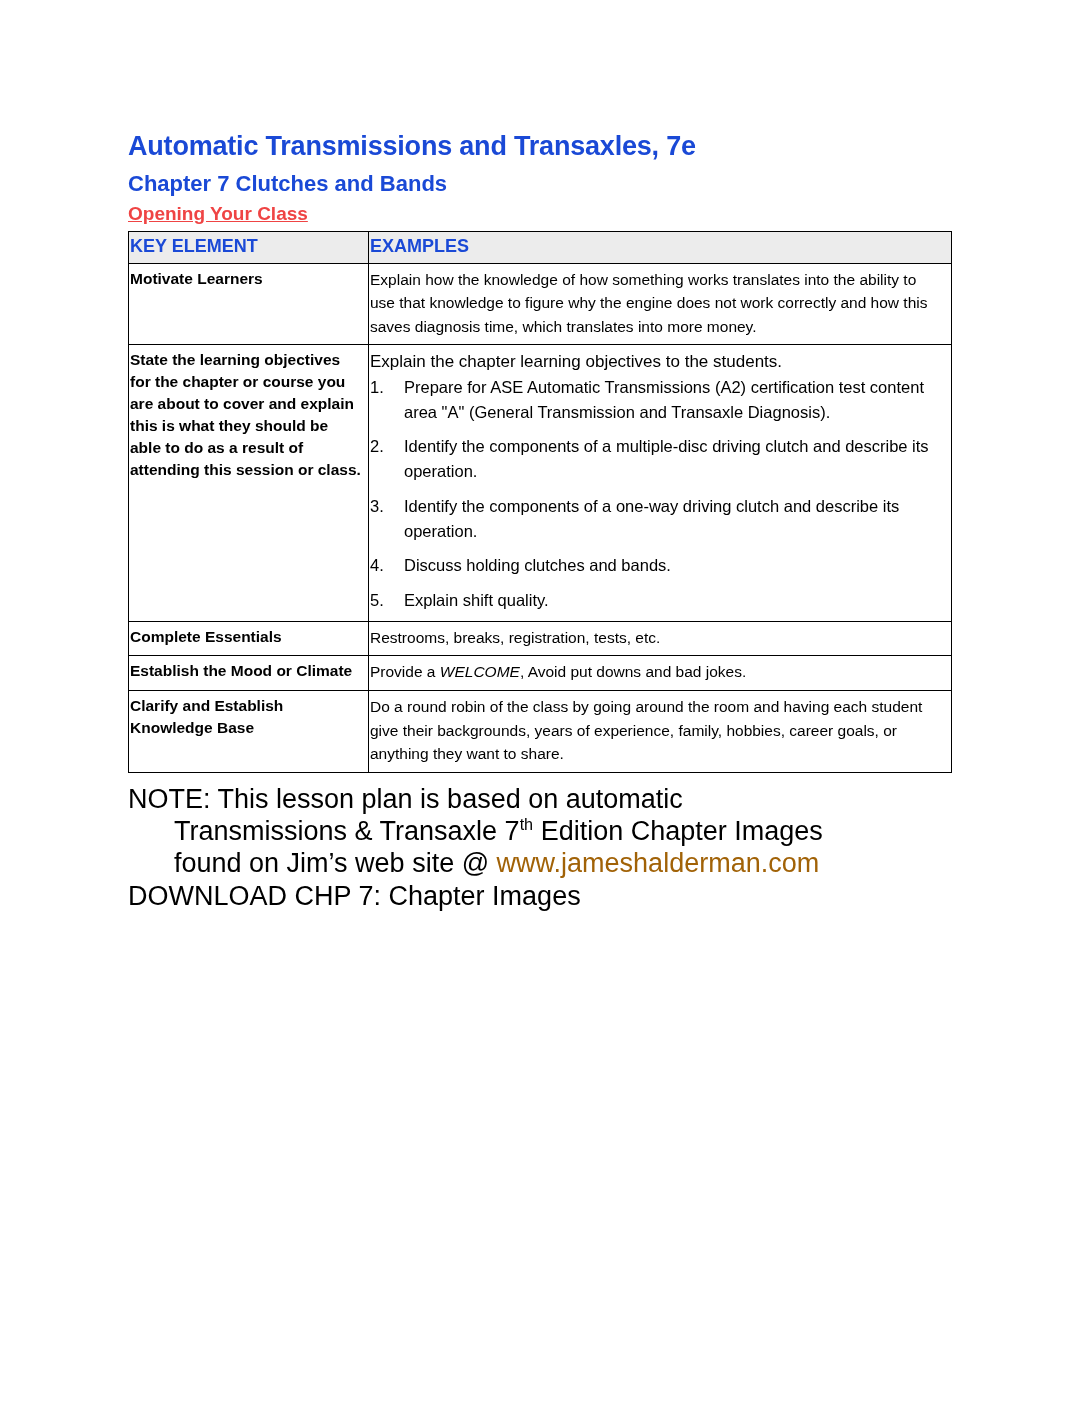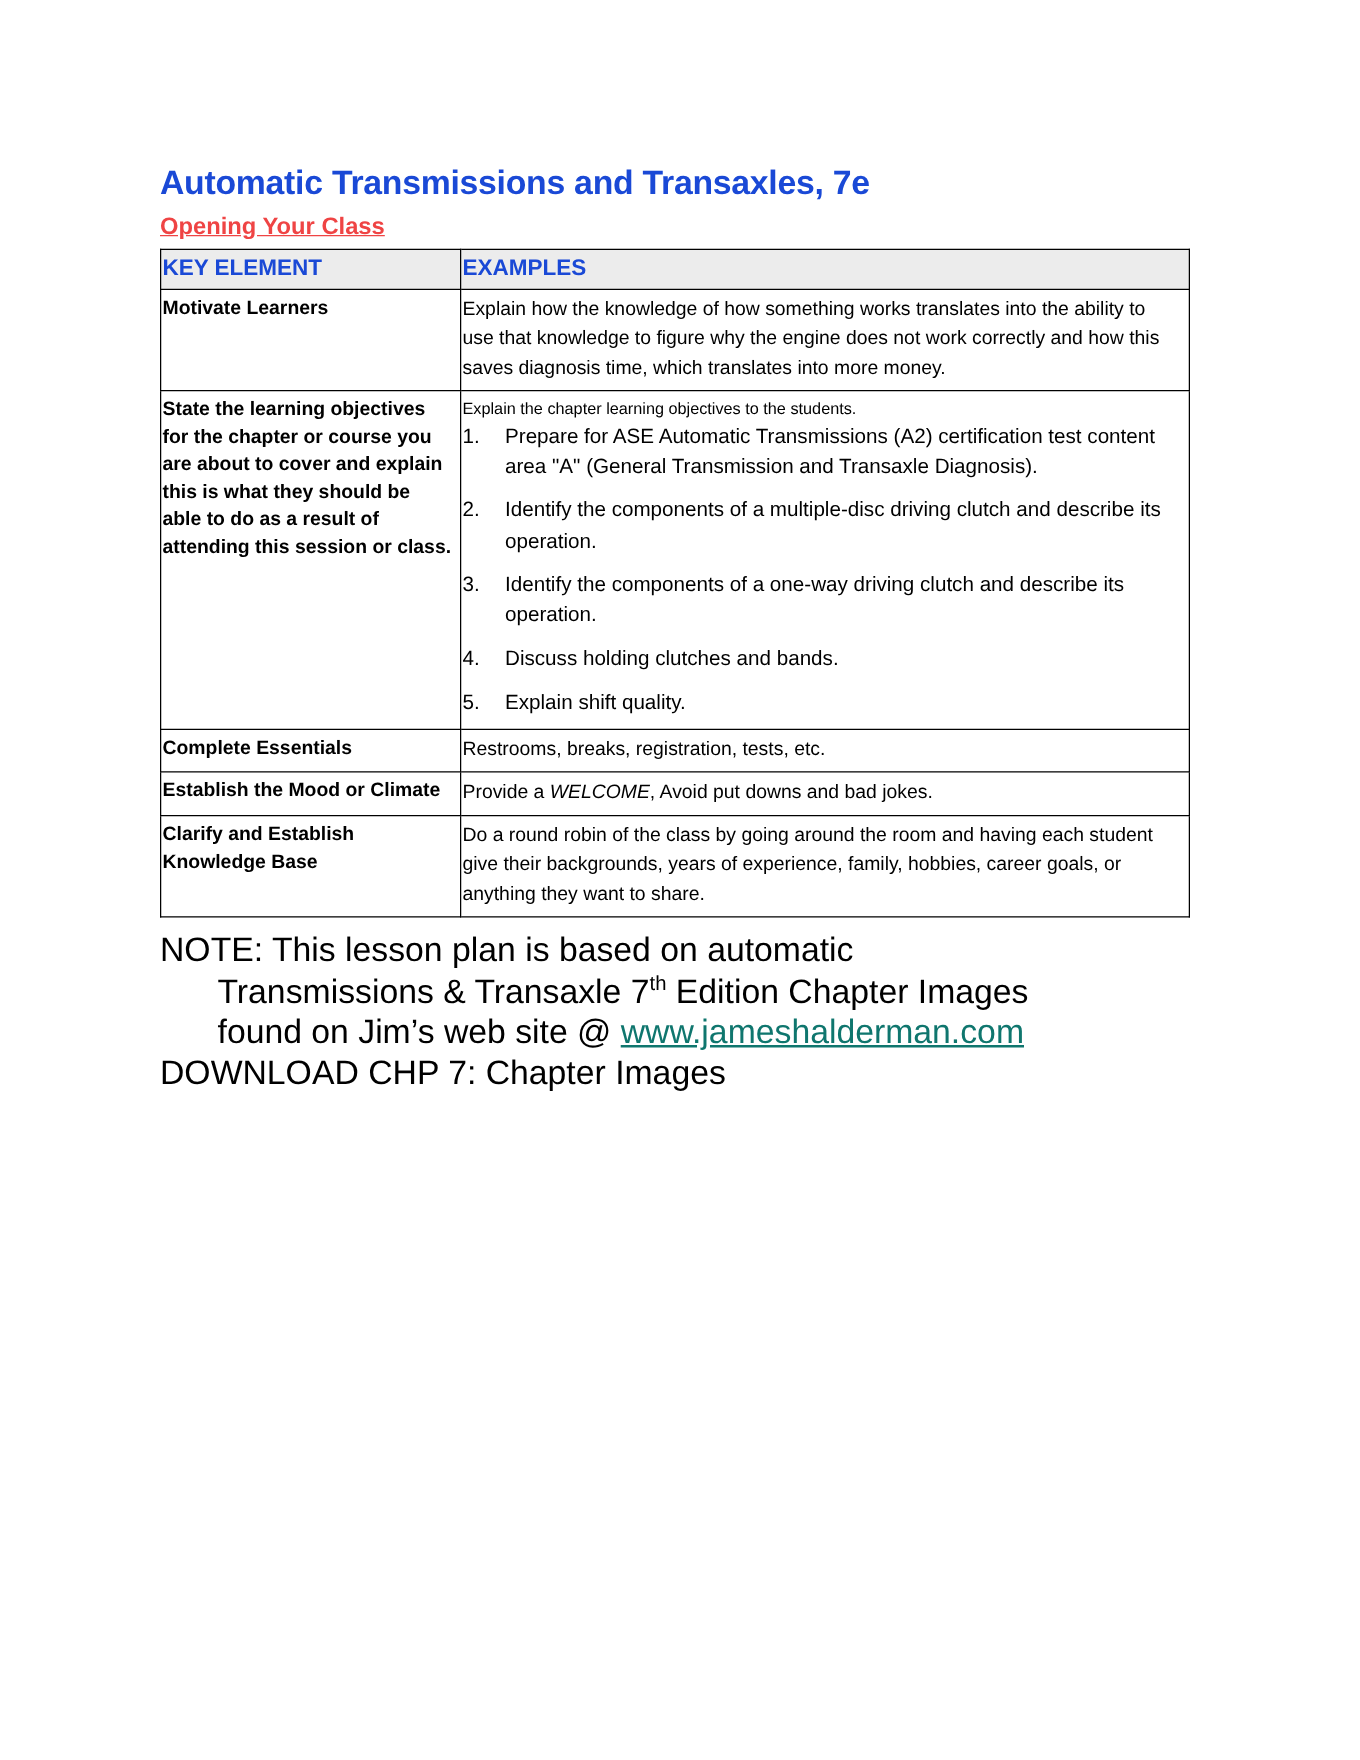--- a/index.html
+++ b/index.html
@@ -91,21 +91,21 @@
     color: #000;
   }
   .ex-cell p { margin: 0; }
   .link-blue {
     color: #1a49d6;
     font-weight: bold;
   }
   .italic { font-style: italic; }
 
   
-  .obj-intro { margin: 0 0 7px 0; font-size: 13px; line-height: 1.5; }
+  .obj-intro { margin: 0 0 7px 0; font-size: 17px; line-height: 1.5; }
   ol.objectives {
     margin: 0;
     padding: 0;
     list-style: none;
     font-size: 16.5px;
     line-height: 1.5;
   }
   ol.objectives li {
     position: relative;
     padding-left: 34px;
@@ -121,32 +121,32 @@
 
   .note-block {
     margin-top: 10px;
     font-size: 27px;
     line-height: 1.2;
     color: #000;
   }
   .note-line { white-space: nowrap; }
   .note-indent { padding-left: 46px; }
   .note-link {
-    color: #0f766e;
-    text-decoration: underline;
+    color: #a16207;
   }
   sup { font-size: 0.6em; vertical-align: super; }
 </style>
 </head>
 <body>
 
 <div class="page">
   <div class="content">
 
     <h1 class="doc-title">Automatic Transmissions and Transaxles, 7e</h1>
+    <h2 class="chapter-title">Chapter 7 Clutches and Bands</h2>
     <h3 class="section-title">Opening Your Class</h3>
 
     <table class="lesson">
       <colgroup>
         <col class="col-key">
         <col class="col-ex">
       </colgroup>
       <thead>
         <tr>
           <th>KEY ELEMENT</th>

